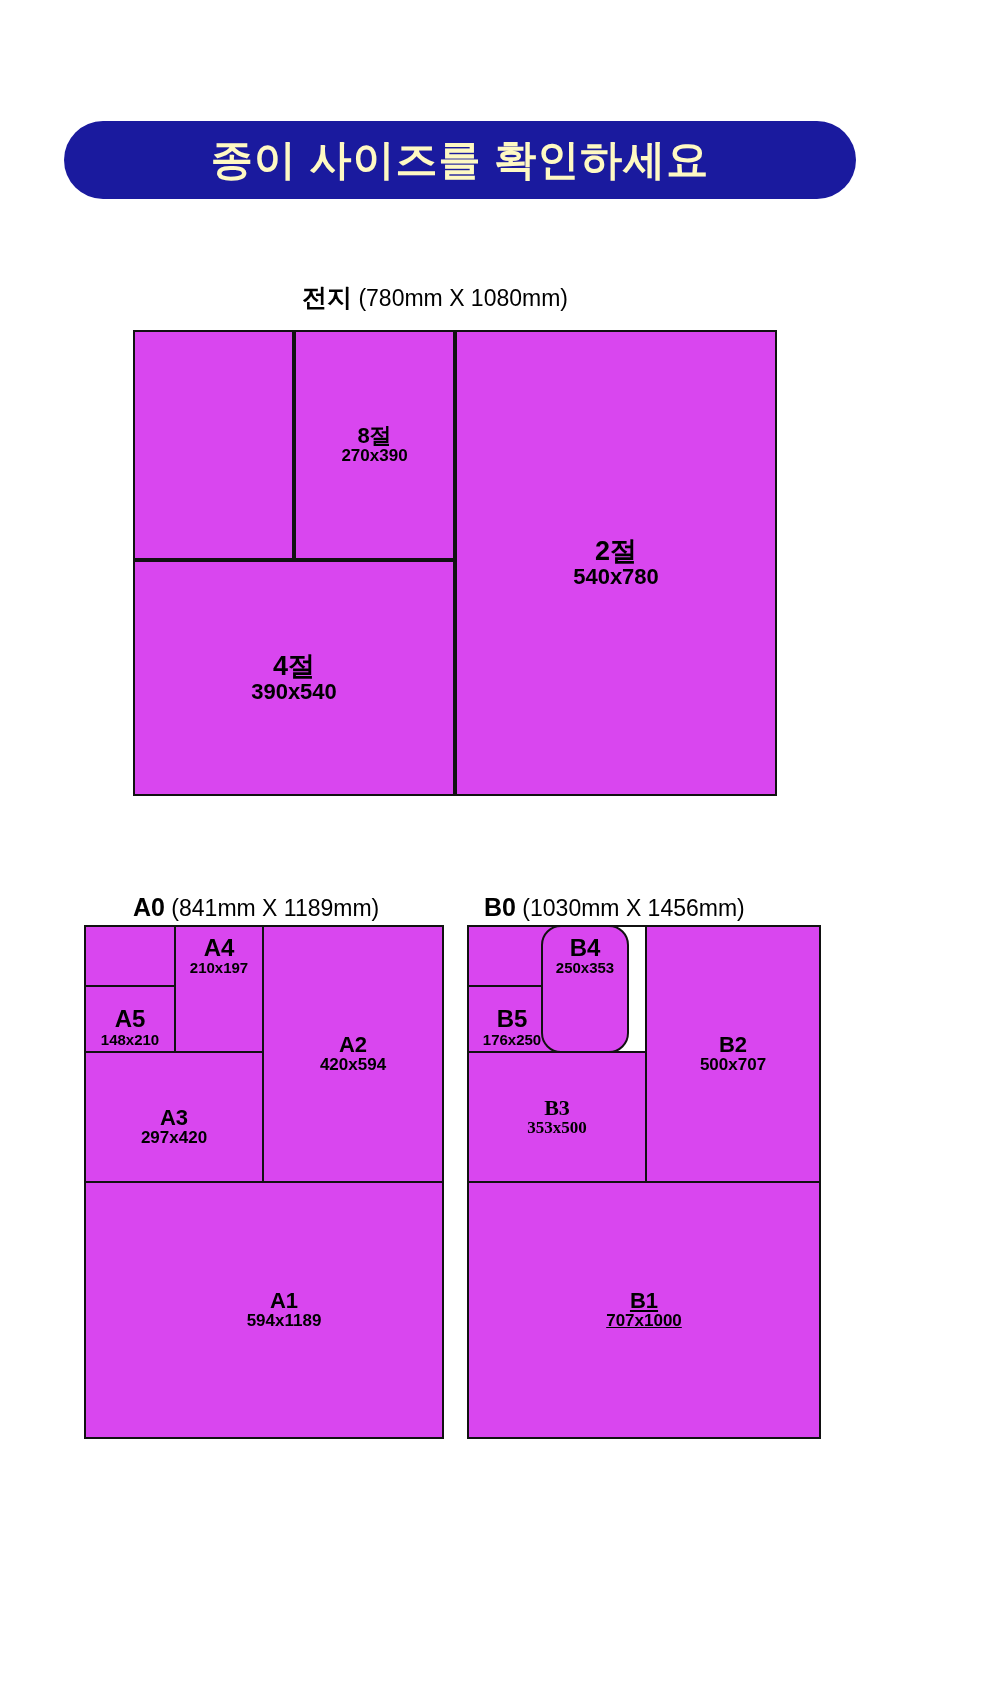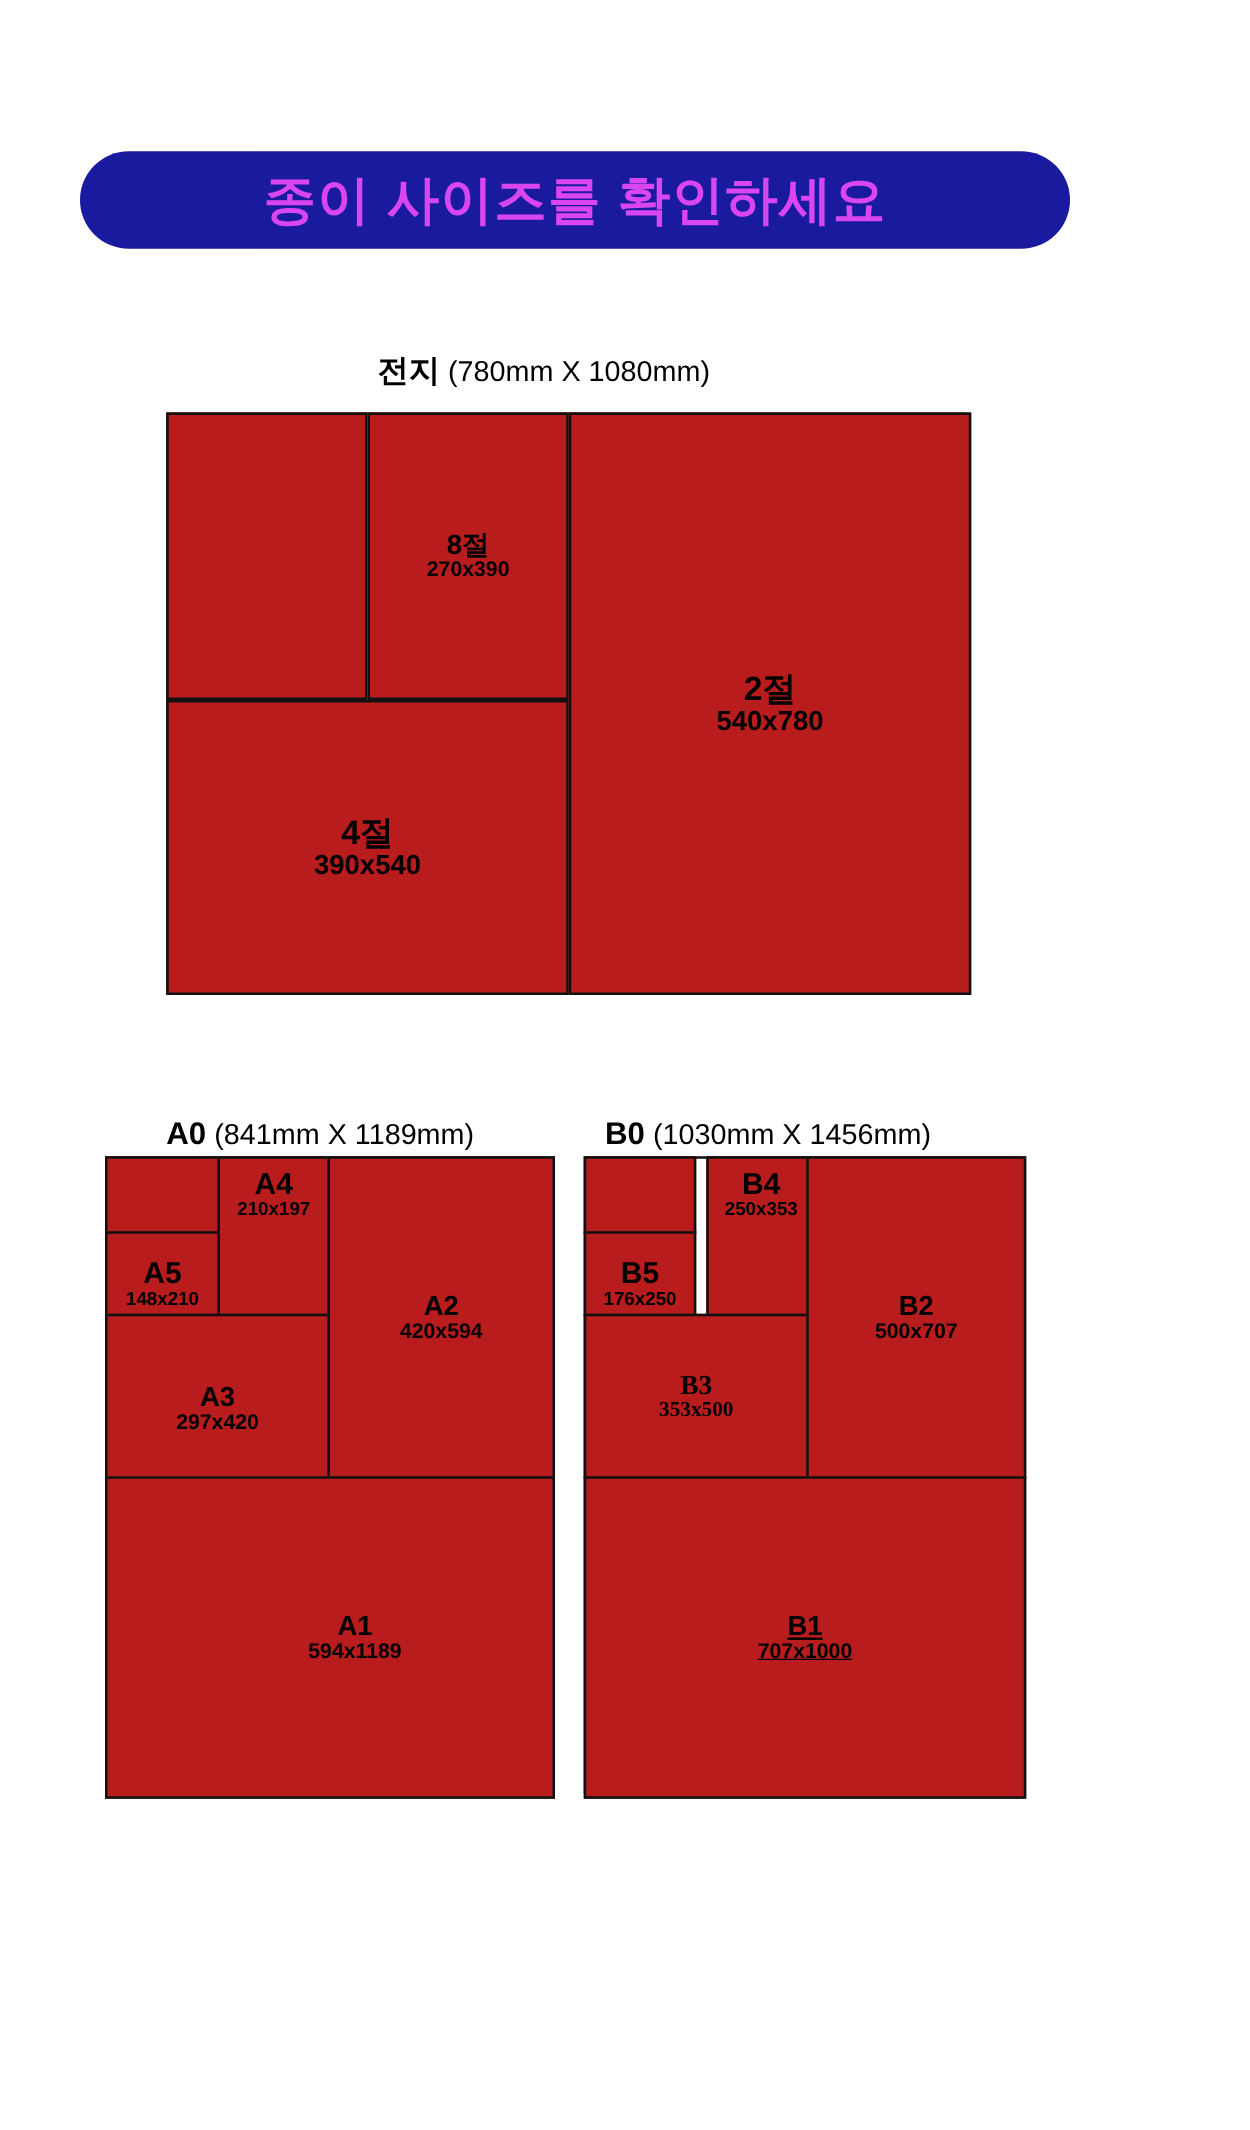--- a/index.html
+++ b/index.html
@@ -23,21 +23,21 @@
     top: 121px;
     width: 792px;
     height: 78px;
     background: #1a1a9e;
     border-radius: 39px;
     display: flex;
     align-items: center;
     justify-content: center;
   }
   .banner-title {
-    color: #d946ef;
+    color: #fef9c3;
     font-size: 42px;
     font-weight: 700;
     letter-spacing: 1px;
     line-height: 1;
   }
 
   
   .caption {
     position: absolute;
     white-space: nowrap;
@@ -57,21 +57,21 @@
   .frame {
     position: absolute;
     box-sizing: border-box;
     border: 2px solid #111111;
     background: #ffffff;
   }
   .cell {
     position: absolute;
     box-sizing: border-box;
     border: 2px solid #111111;
-    background: #b91c1c;
+    background: #d946ef;
     display: flex;
     flex-direction: column;
     align-items: center;
     justify-content: center;
     text-align: center;
   }
   .cell .lbl {
     font-weight: 700;
     line-height: 1.05;
   }
@@ -175,21 +175,21 @@
   <div class="cell sm" style="left:-2px; top:-2px; width:90px; height:62px;">
     <div class="lbl"></div>
     <div class="sz"></div>
   </div>
 
   <div class="cell sm pin-bottom" style="left:-2px; top:58px; width:90px; height:68px;">
     <div class="lbl">B5</div>
     <div class="sz">176x250</div>
   </div>
 
-  <div class="cell sm pin-top" style="left:96px; top:-2px; width:88px; height:128px;">
+  <div class="cell sm pin-top" style="left:72px; top:-2px; width:88px; height:128px;border-radius:20px;">
     <div class="lbl">B4</div>
     <div class="sz">250x353</div>
   </div>
 
   <div class="cell mid" style="left:-2px; top:124px; width:180px; height:132px;font-family:Liberation Serif, serif;">
     <div class="lbl">B3</div>
     <div class="sz">353x500</div>
   </div>
 
   <div class="cell mid" style="left:176px; top:-2px; width:176px; height:258px;">

